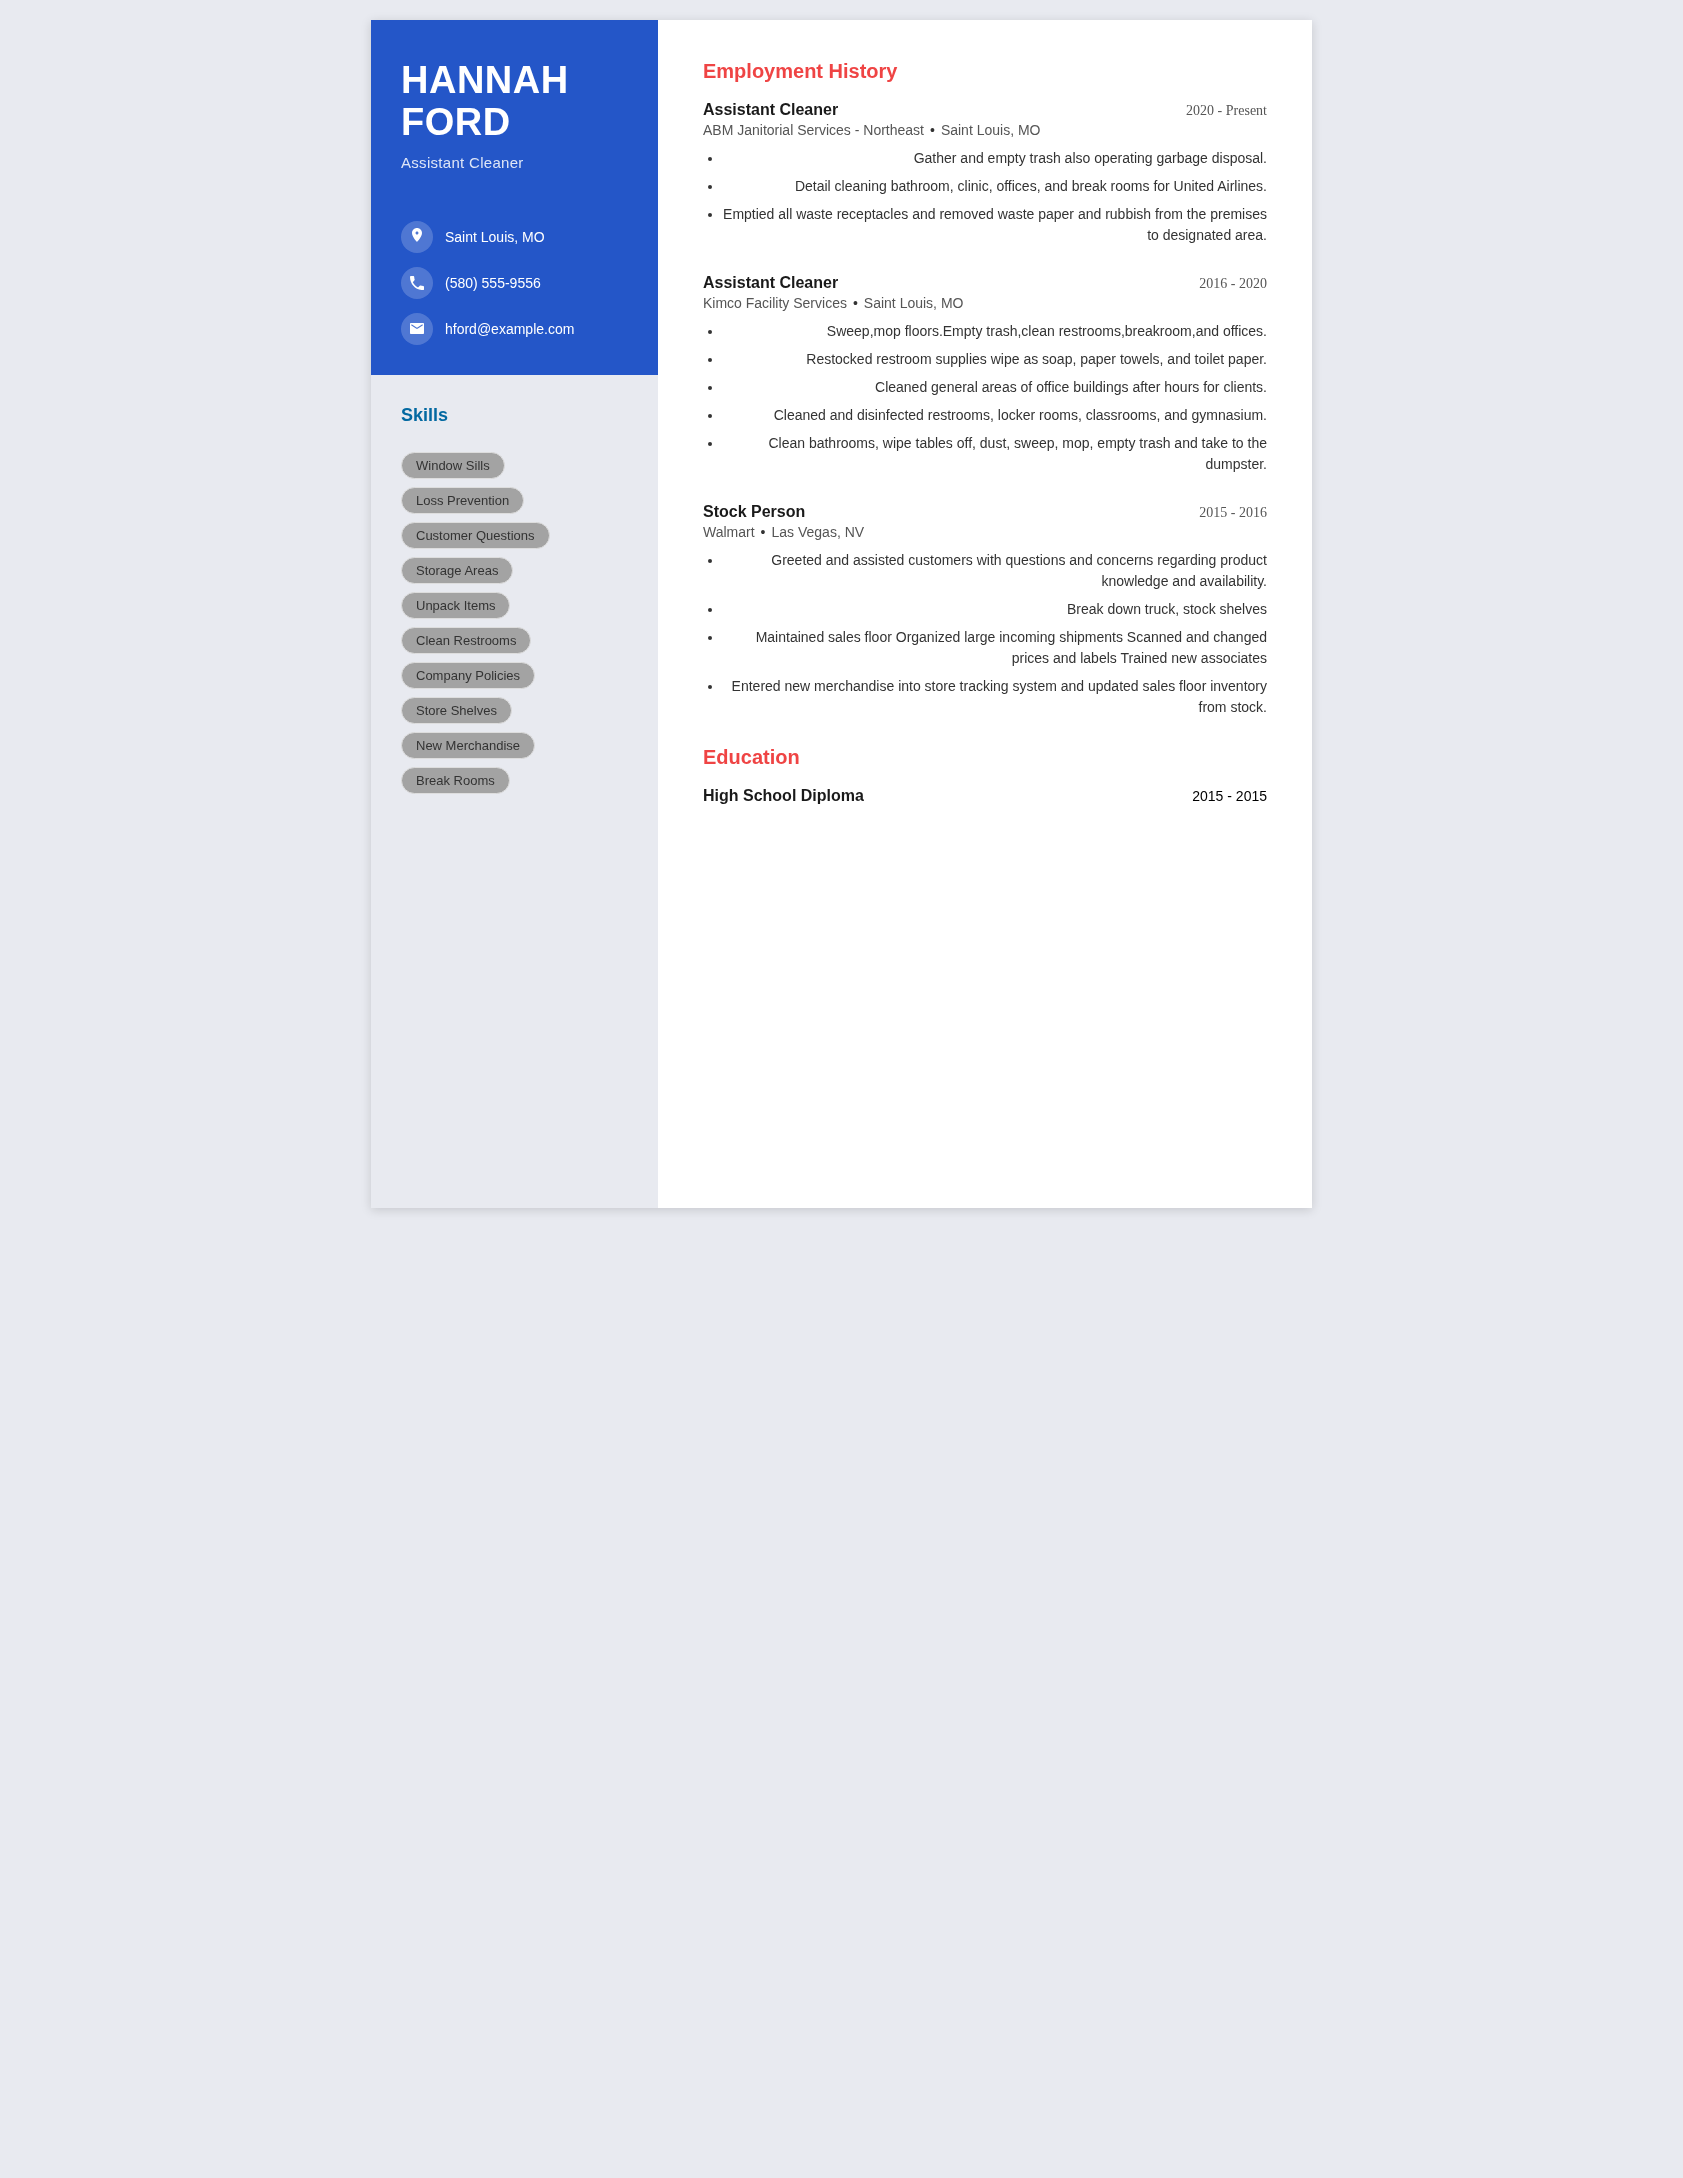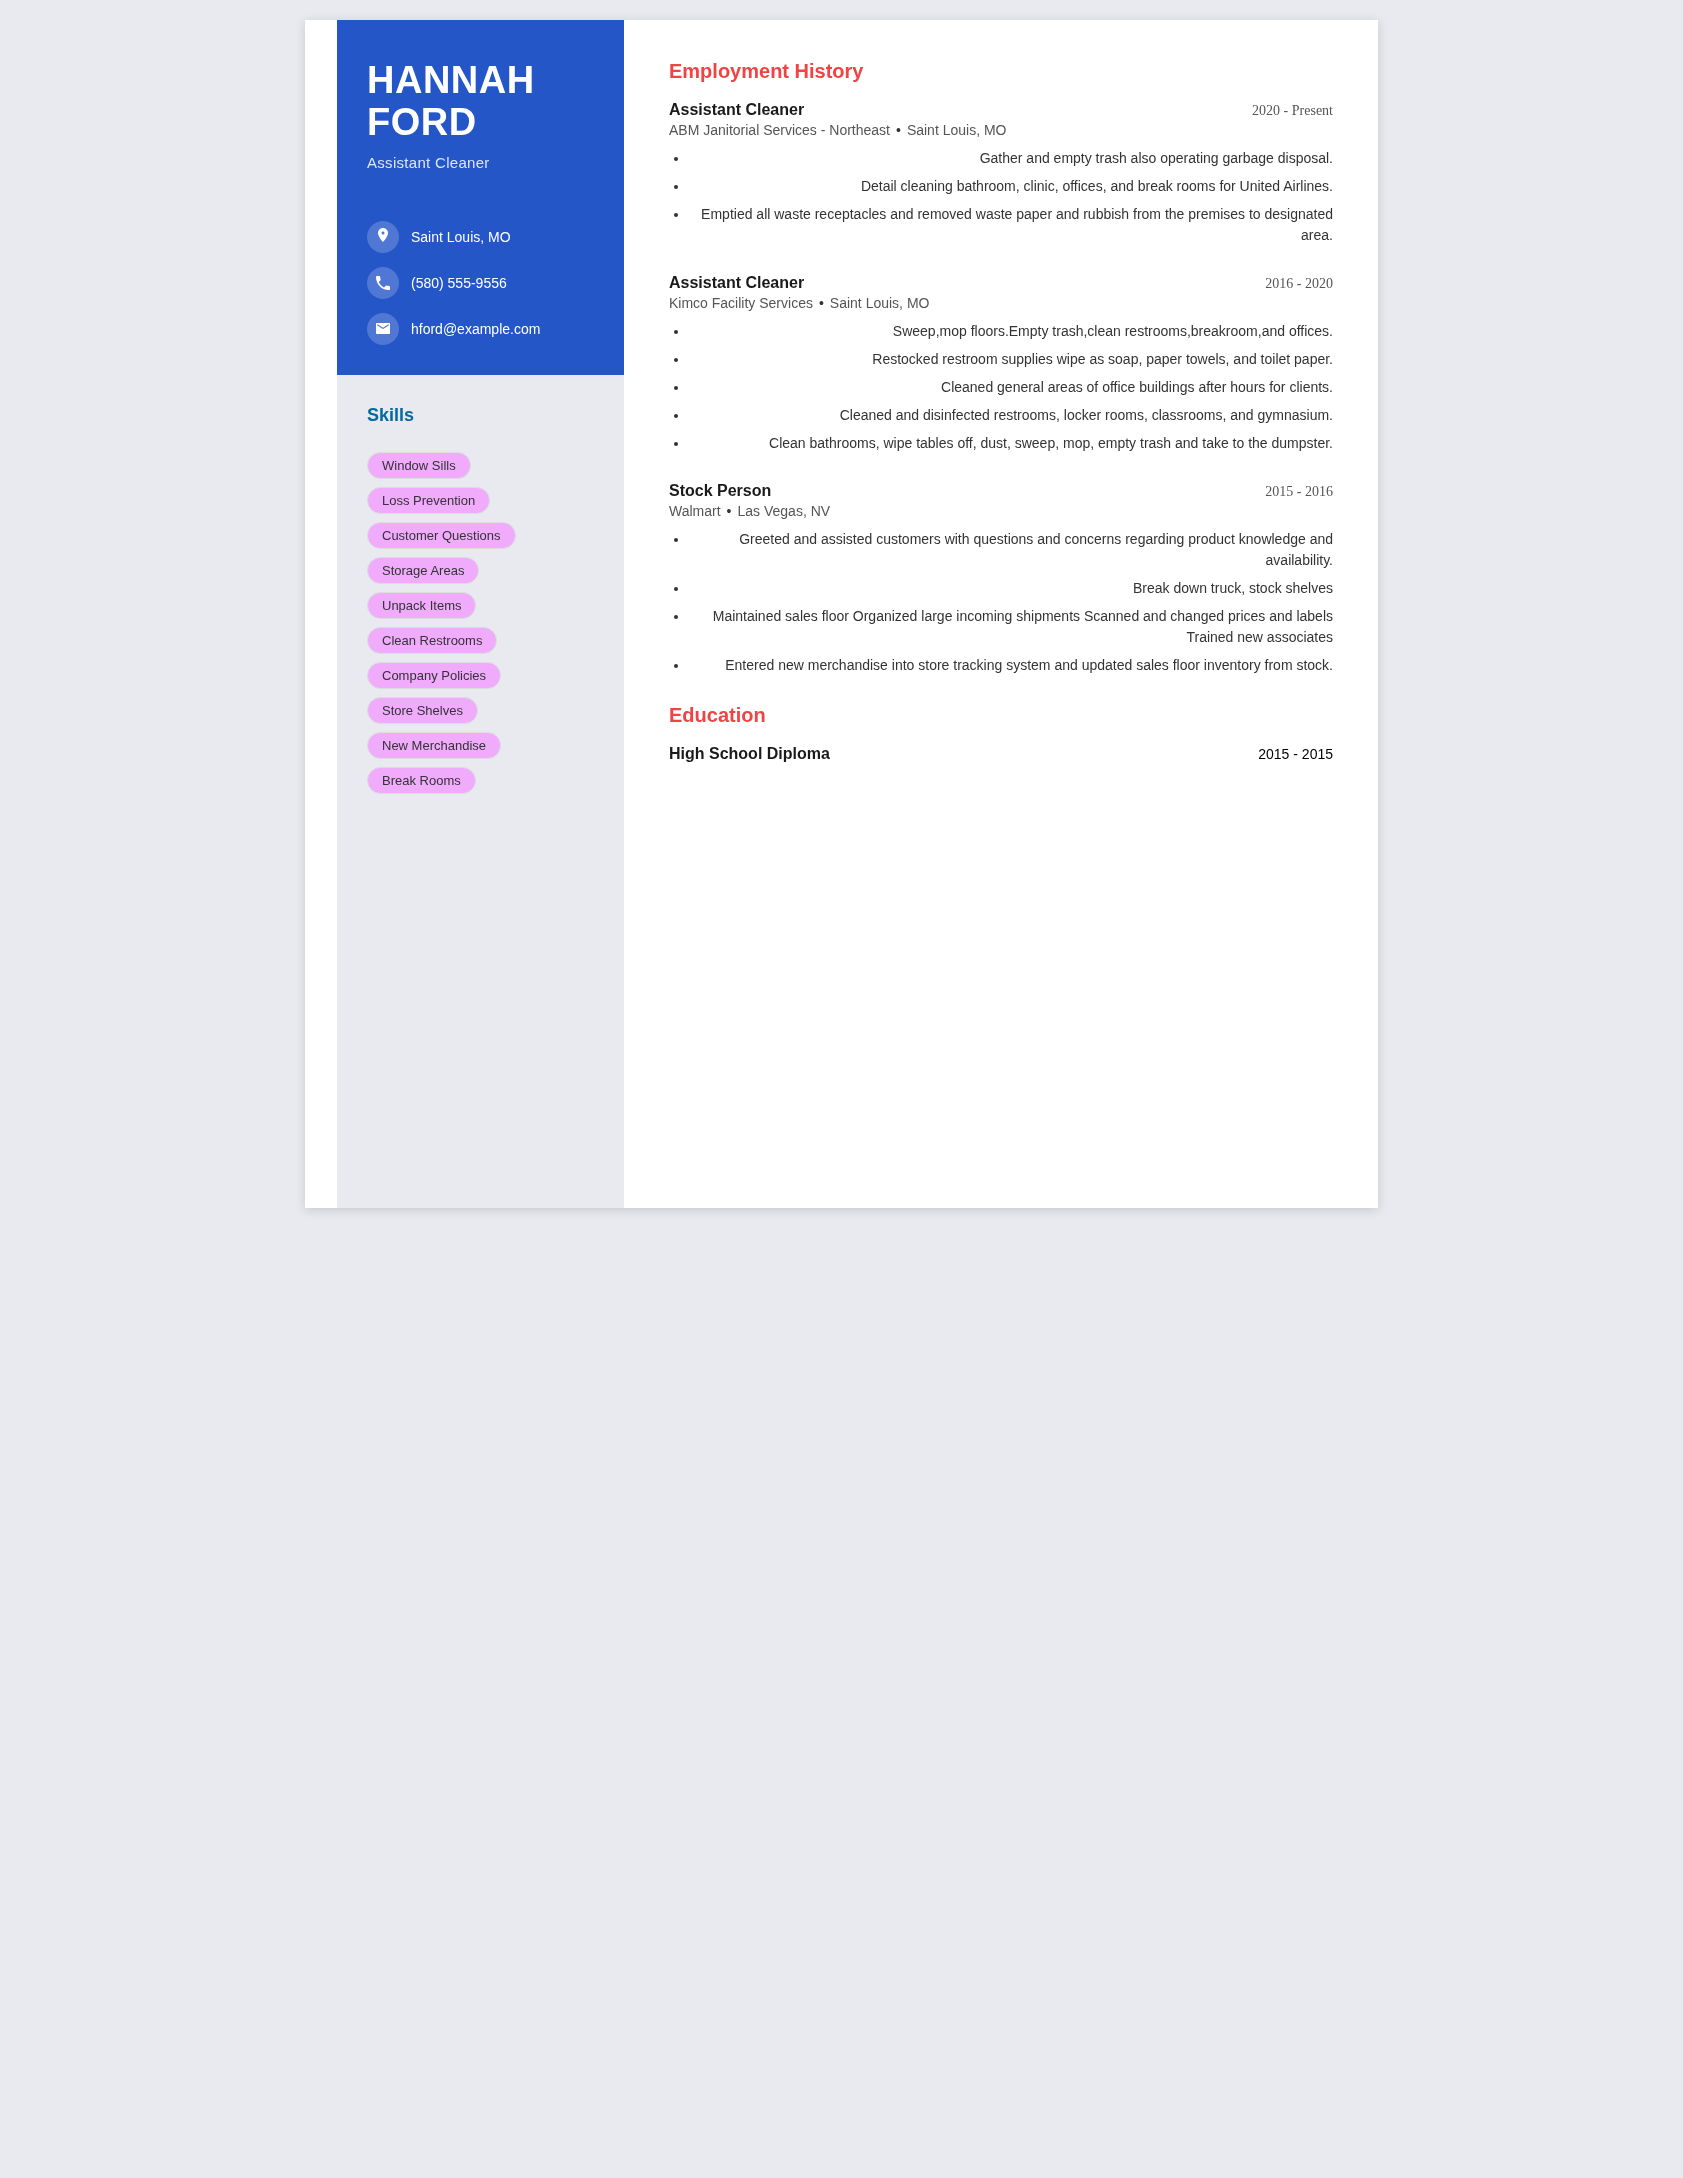--- a/index.html
+++ b/index.html
@@ -7,25 +7,24 @@
       font-family: Arial, sans-serif;
       background: #e8eaf0;
       display: flex;
       justify-content: center;
       align-items: flex-start;
       min-height: 2178px;
       padding: 20px;
     }
     .resume {
       display: flex;
-      width: 1073px;
+      width: 941px;
       min-height: 1188px;
       background: white;
       box-shadow: 0 2px 10px rgba(0,0,0,0.15);
-      padding-left: 32px;
     }
     
     .sidebar {
       width: 287px;
       min-width: 287px;
       background: #2456C8;
       color: white;
       display: flex;
       flex-direction: column;
     }
@@ -80,21 +79,21 @@
       font-weight: 700;
       color: #0369a1;
       margin-bottom: 26px;
     }
     .skill-tags {
       display: flex;
       flex-wrap: wrap;
       gap: 8px;
     }
     .skill-tag {
-      background: #f0abfc;
+      background: #a3a3a3;
       color: #333;
       border-radius: 20px;
       padding: 5px 14px;
       font-size: 13px;
       border: 1px solid #ddd;
     }
     
     .main {
       flex: 1;
       padding: 40px 45px 40px 45px;

